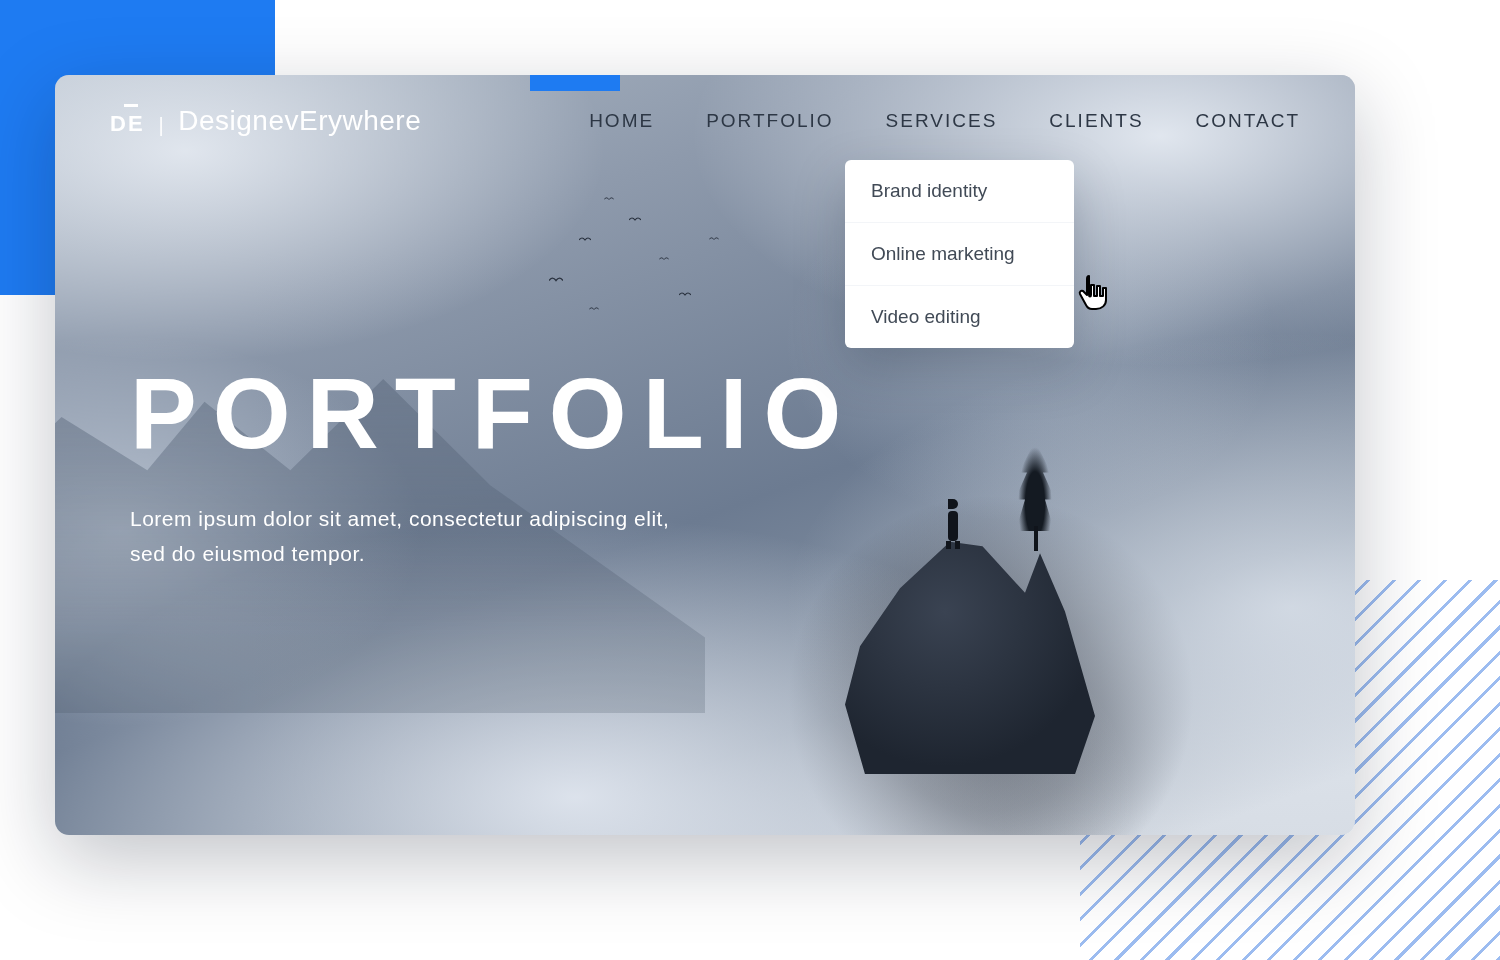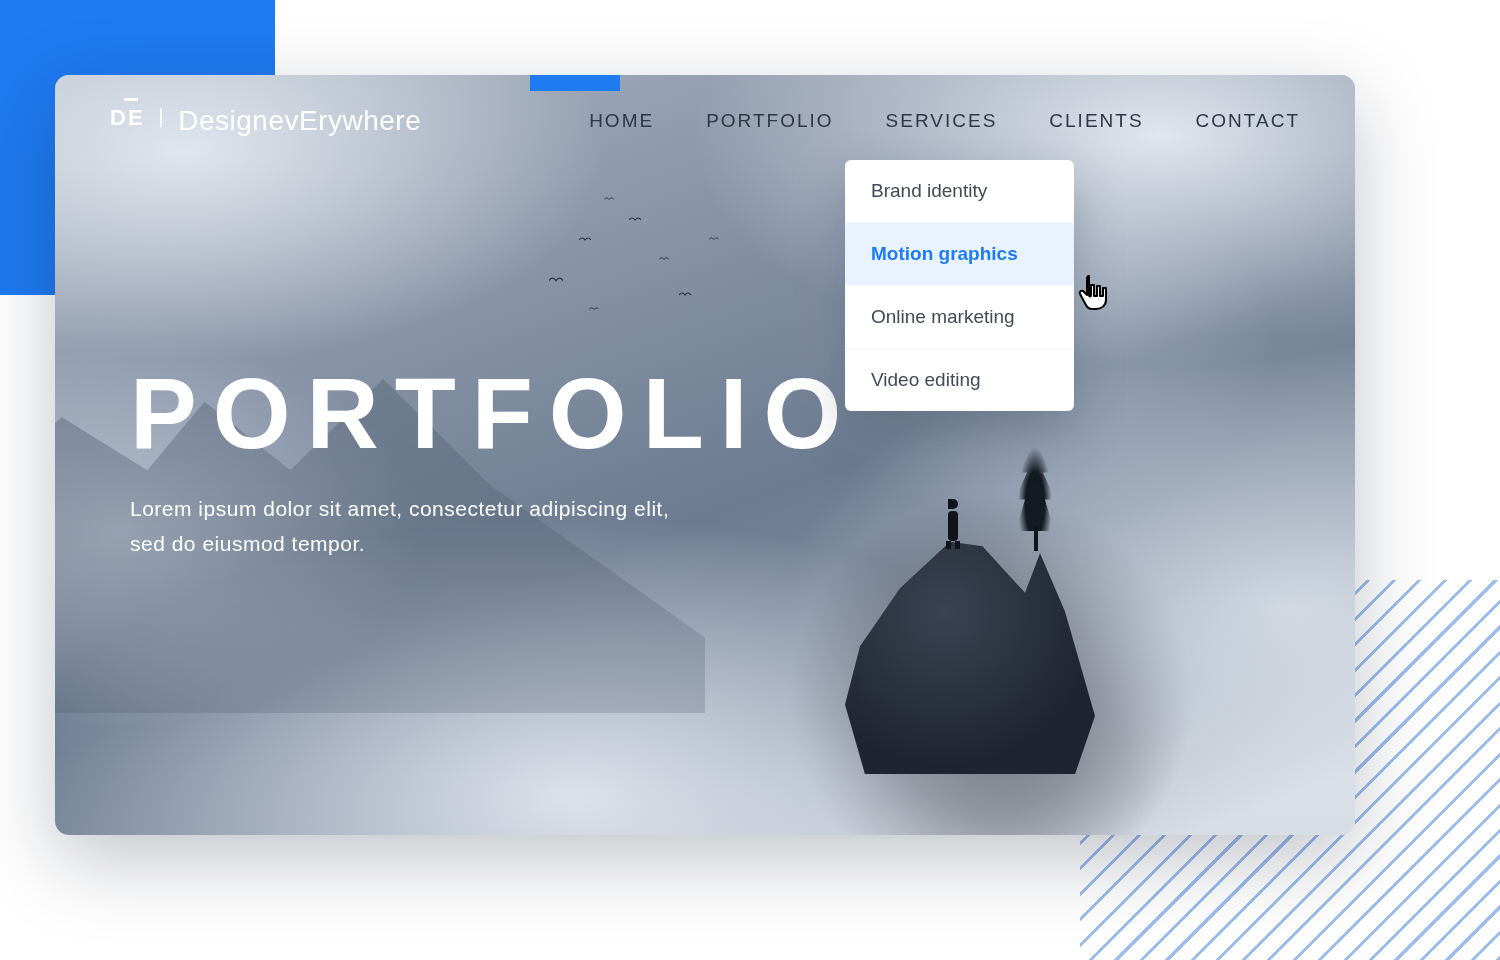--- a/index.html
+++ b/index.html
@@ -150,21 +150,21 @@
   
   .header {
     position: absolute;
     top: 0; left: 0; right: 0;
     display: flex;
     align-items: center;
     padding: 30px 55px 0 55px;
     z-index: 20;
     color: #fff;
   }
-  .logo { display:flex; align-items:flex-start; gap:14px; font-weight:600; letter-spacing:0.5px;}
+  .logo { display:flex; align-items:flex-end; gap:14px; font-weight:600; letter-spacing:0.5px;}
   .logo-mark { font-size: 22px; font-weight:800; position:relative; letter-spacing:2px;}
   .logo-mark::before { content:""; position:absolute; top:-7px; left:14px; width:14px; height:3px; background:#fff;}
   .logo-sep { font-size:20px; opacity:0.95; font-weight:300;}
   .logo-name { font-size: 28px; font-weight:400;}
 
   .nav { margin-left:auto; display:flex; gap:52px; }
   .nav a {
     font-size: 19px;
     letter-spacing: 2px;
     color: #2d3745;
@@ -229,21 +229,21 @@
   .eyebrow .sep { color: #1e7bf2; margin: 0 6px; }
   .title {
     font-size: 100px;
     font-weight: 800;
     letter-spacing: 16px;
     margin-top: 6px;
     line-height: 1.05;
     text-transform: uppercase;
   }
   .subtitle {
-    margin-top: 26px;
+    margin-top: 36px;
     font-size: 21px;
     line-height: 1.65;
     letter-spacing: 0.5px;
     max-width: 540px;
     font-weight: 400;
   }
 </style>
 </head>
 <body>
 
@@ -324,21 +324,20 @@
       <a>HOME</a>
       <a>PORTFOLIO</a>
       <a>SERVICES</a>
       <a>CLIENTS</a>
       <a>CONTACT</a>
     </nav>
   </div>
 
   <div class="dropdown">
     <div class="item">Brand identity</div>
-    <div class="item highlight">Motion graphics</div>
     <div class="item">Online marketing</div>
     <div class="item">Video editing</div>
   </div>
 
   <div class="cursor">
     <svg viewBox="0 0 34 38">
       <path d="M12 3 L12 22 C12 24 14 24 14 22 L14 12 L17 12 L17 23 L20 23 L20 13 L23 13 L23 23 L26 23 L26 15 L29 15 L29 27 C29 32 25 36 19 36 L15 36 C12 36 10 34 9 32 L3 21 C2 19 4 17 6 18 L10 22 L10 6 C10 3 12 3 12 3 Z" fill="#fff" stroke="#000" stroke-width="2" stroke-linejoin="round"></path>
     </svg>
   </div>
 

